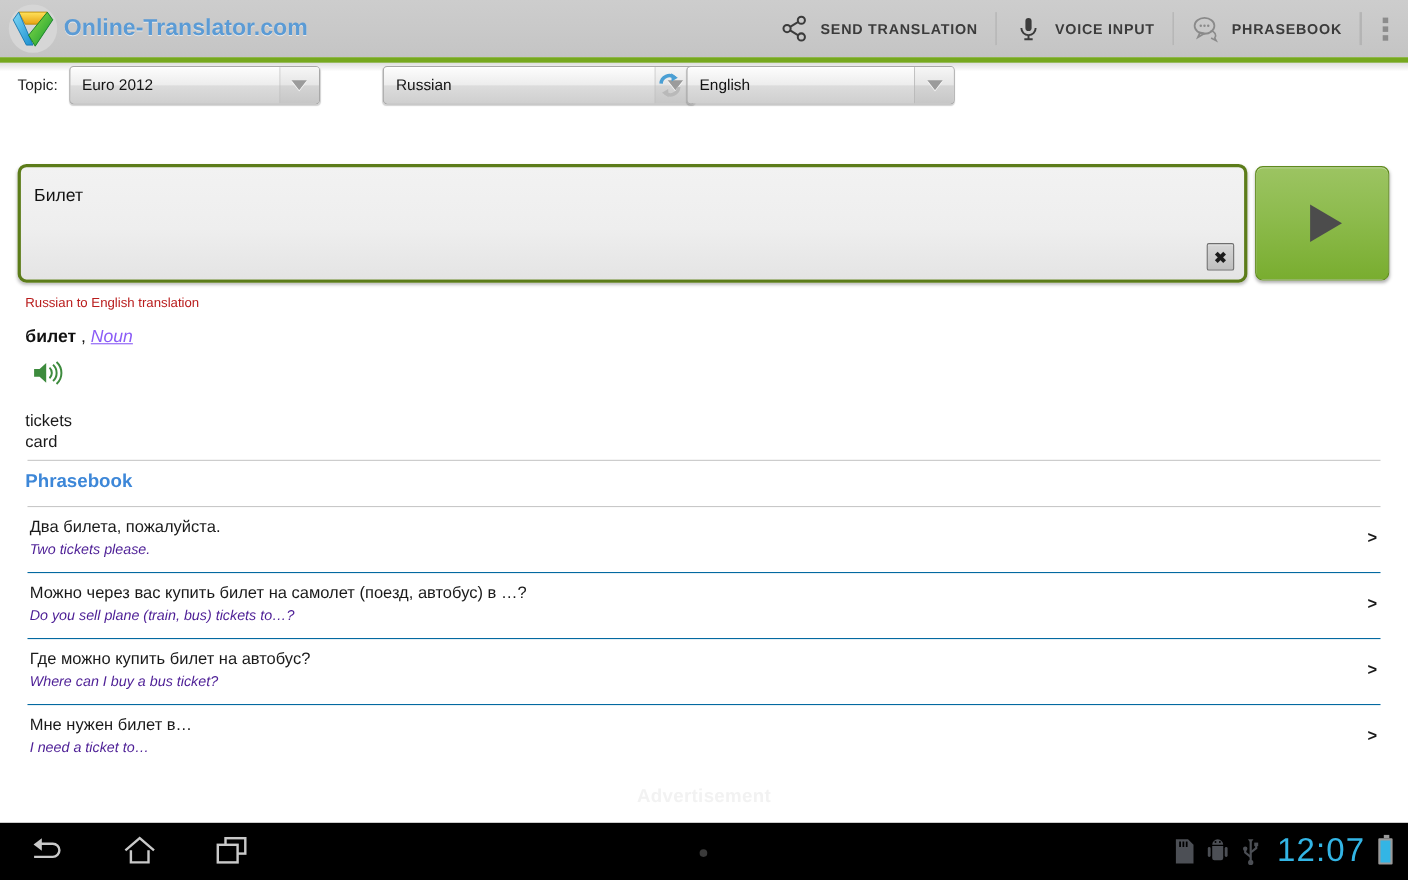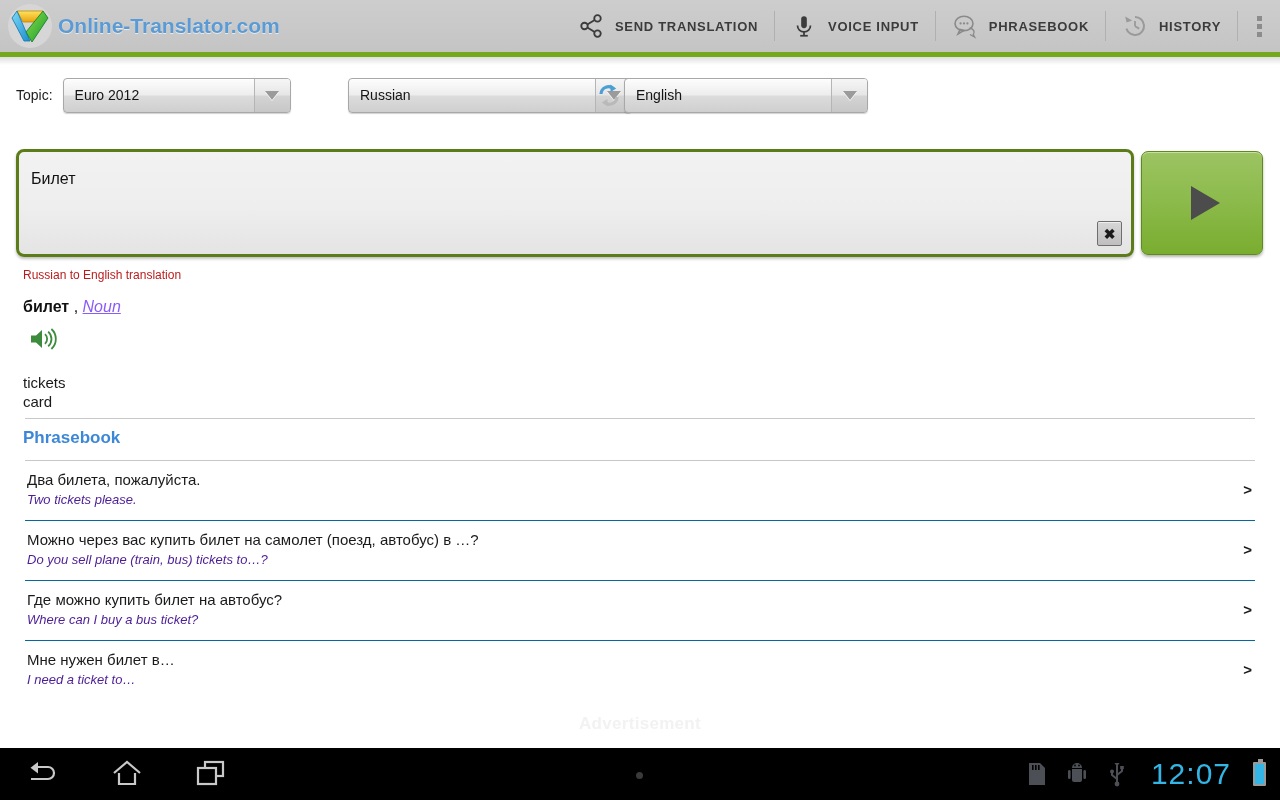--- a/index.html
+++ b/index.html
@@ -46,21 +46,21 @@
   .hsep { width: 1px; height: 30px; background: #b0b0b0; }
   .hicon { width: 26px; height: 26px; display:block; }
   .overflow-btn {
     width: 42px; height: 52px; display: flex; flex-direction: column;
     align-items: center; justify-content: center; gap: 3px; cursor: pointer;
   }
   .overflow-dot { width: 5px; height: 5px; background: #8c8c8c; }
 
   
   .selectbar {
-    position: absolute; top: 65px; left: 0; width: 1280px; height: 60px;
+    position: absolute; top: 47px; left: 0; width: 1280px; height: 60px;
     display: flex; align-items: center;
   }
   .topic-label {
     font-size: 14px; color: #1d1d1d; margin-left: 16px; margin-right: 10px;
   }
   .dd {
     position: relative; height: 35px;
     border: 1px solid #a8a8a8; border-radius: 4px;
     background: linear-gradient(to bottom, #fdfdfd 0%, #ededed 48%, #dcdcdc 52%, #cfcfcf 100%);
     box-shadow: 0 1px 1px rgba(0,0,0,0.18), inset 0 1px 0 #ffffff;
@@ -178,21 +178,21 @@
     position: absolute; top: 748px; left: 0; width: 1280px; height: 52px;
     background: #000000; display: flex; align-items: center;
   }
   .nav-left { display: flex; align-items: center; gap: 42px; margin-left: 22px; }
   .nav-btn { width: 42px; height: 42px; display:flex; align-items:center; justify-content:center; cursor: pointer; }
   .nav-dot {
     position: absolute; left: 636px; top: 772px;
     width: 7px; height: 7px; border-radius: 50%; background: #3a3a3a;
   }
   .nav-right {
-    margin-left: auto; display: flex; align-items: center; gap: 16px; margin-right: 14px;
+    margin-left: auto; display: flex; align-items: center; gap: 6px; margin-right: 14px;
   }
   .status-icon { width: 24px; height: 26px; display:block; }
   .clock {
     font-size: 30px; color: #33b5e5; letter-spacing: 1px;
     font-family: "Liberation Sans", sans-serif; margin: 0 6px;
   }
   .battery {
     width: 13px; height: 24px; border: 2px solid #9a9a9a; border-radius: 1px;
     background: #33b5e5; position: relative;
   }
@@ -269,31 +269,20 @@
             <circle cx="8.6" cy="10.4" r="1.1" fill="#8a8a8a"></circle>
             <circle cx="12" cy="10.4" r="1.1" fill="#8a8a8a"></circle>
             <circle cx="15.4" cy="10.4" r="1.1" fill="#8a8a8a"></circle>
             <path d="M17.5 15 a5.5 4.3 0 0 1 3.8 6.5 L22.6 24 L18 21.5" fill="none" stroke="#8a8a8a" stroke-width="1.4"></path>
           </svg>
         </span>
         <span class="haction-label">PHRASEBOOK</span>
       </div>
       <div class="hsep"></div>
 
-      <div class="haction">
-        <span>
-          <svg class="hicon" viewBox="0 0 26 26">
-            <path d="M13 4 a9 9 0 1 1 -8.6 11.6" fill="none" stroke="#9a9a9a" stroke-width="2"></path>
-            <path d="M3.2 3.6 L4.6 9.4 L10.2 7.6 Z" fill="#9a9a9a"></path>
-            <line x1="13" y1="8" x2="13" y2="13.3" stroke="#9a9a9a" stroke-width="1.8"></line>
-            <line x1="13" y1="13.3" x2="17.2" y2="15.6" stroke="#9a9a9a" stroke-width="1.8"></line>
-          </svg>
-        </span>
-        <span class="haction-label">HISTORY</span>
-      </div>
       <div class="hsep"></div>
 
       <div class="overflow-btn">
         <span class="overflow-dot"></span>
         <span class="overflow-dot"></span>
         <span class="overflow-dot"></span>
       </div>
     </div>
   </div>
   <div class="header-accent"></div>

